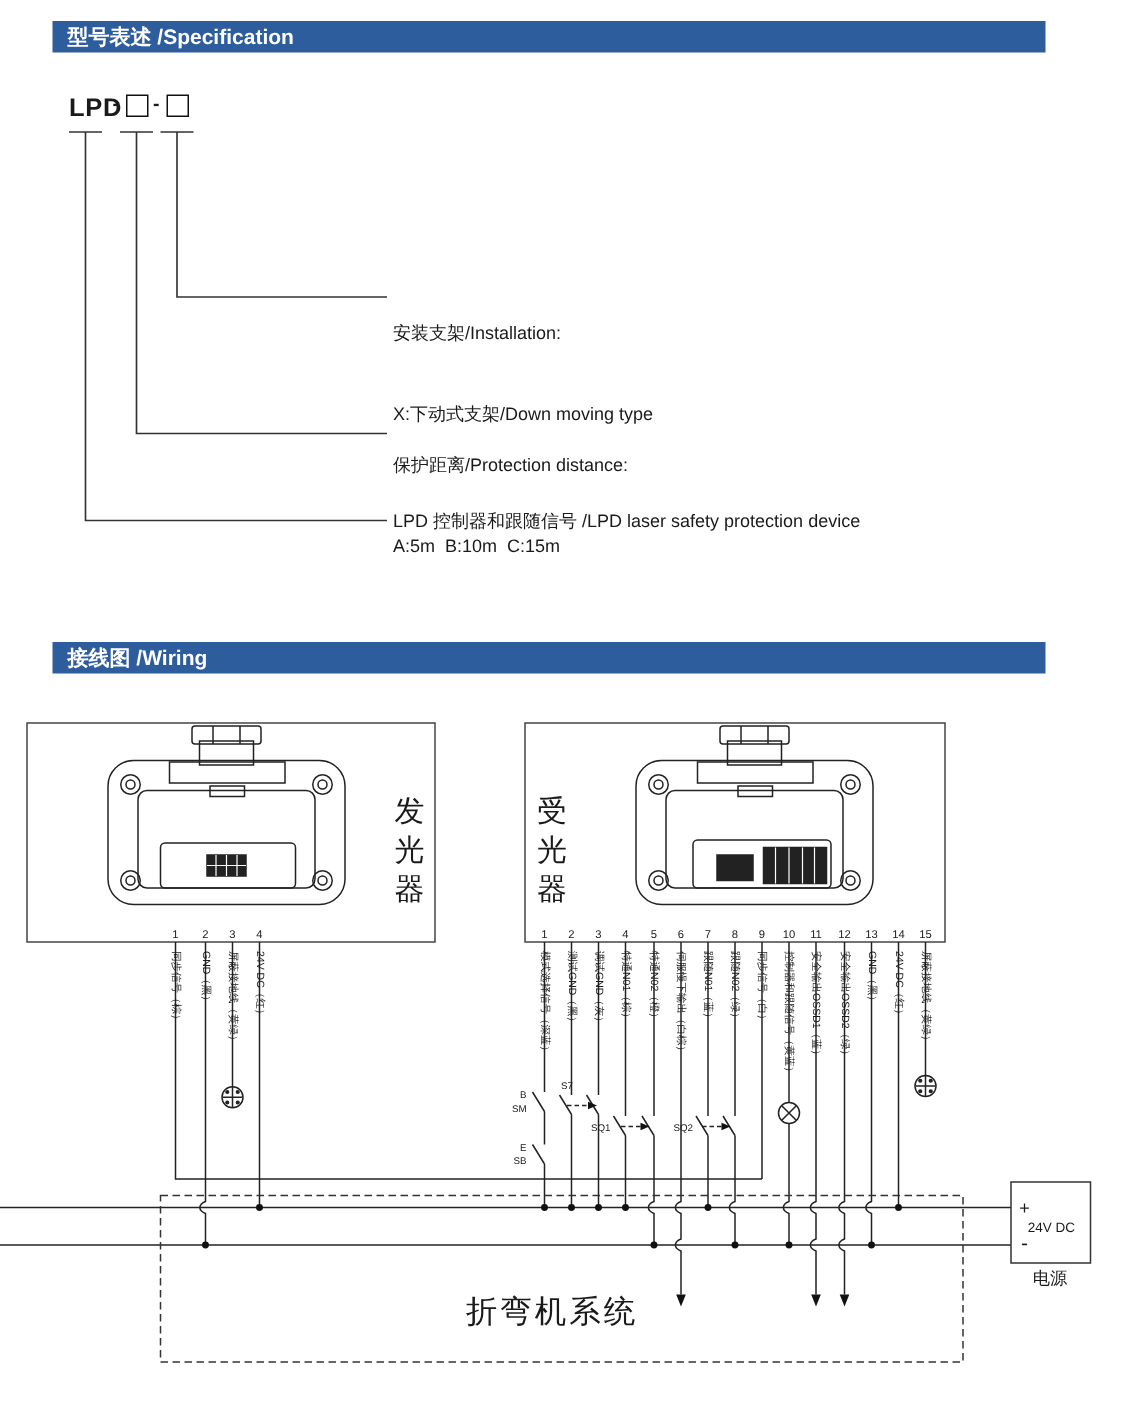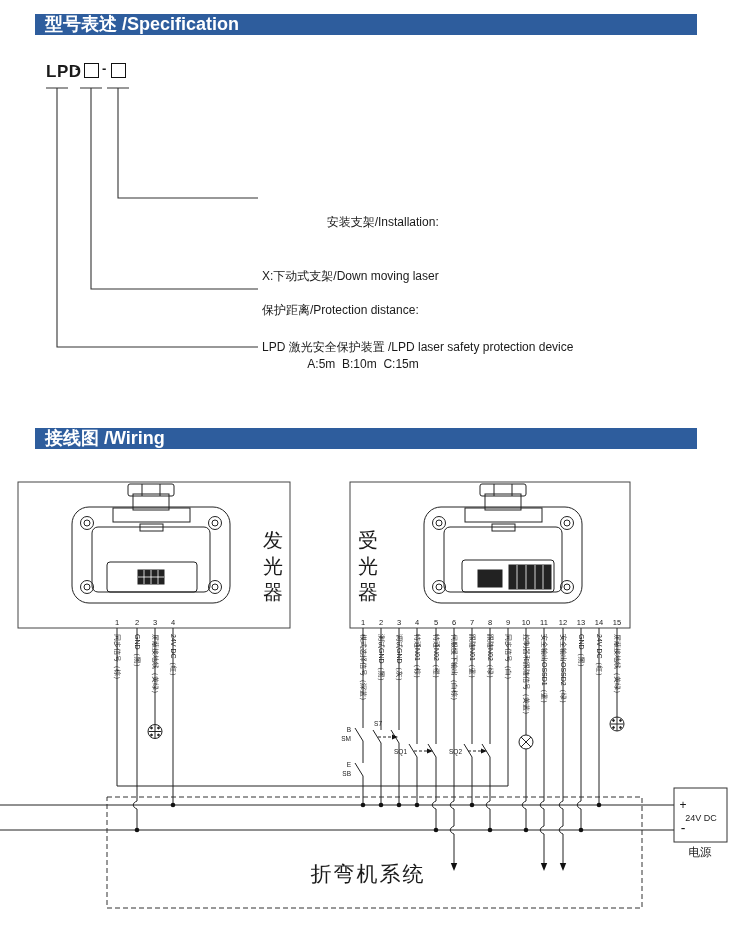--- a/index.html
+++ b/index.html
@@ -1,23 +1,23 @@
 <!DOCTYPE html>
 <html><head>
 <meta charset="utf-8">
 <style>
   html,body{margin:0;padding:0;background:#fff;}
   .page{position:relative;width:750px;height:952px;background:#fff;overflow:hidden;
         font-family:"Liberation Sans","DejaVu Sans",sans-serif;color:#1a1a1a;}
   .sec-hdr{position:absolute;left:35px;width:662px;height:21px;background:#2e5d9d;color:#fff;
-        font-size:18px;font-weight:bold;line-height:21px;padding-left:10px;box-sizing:border-box;}
+        font-size:14px;font-weight:bold;line-height:21px;padding-left:10px;box-sizing:border-box;}
   .lpd{position:absolute;left:46px;top:62px;font-size:17px;font-weight:bold;letter-spacing:.5px;}
   .mbox{position:absolute;width:13px;height:13px;border:1.6px solid #111;top:63px;background:#fff;}
   .mdash{position:absolute;top:61px;font-size:13px;font-weight:bold;}
-  .spec-text{position:absolute;font-size:12px;line-height:18px;white-space:pre;text-align:right;}
+  .spec-text{position:absolute;font-size:12px;line-height:18px;white-space:pre;}
   svg{position:absolute;left:0;}
   svg text{fill:#1a1a1a;}
   .wirelbl{font-size:7px;}
   .num{font-size:7.5px;text-anchor:middle;}
   .sw{font-size:6.5px;}
 </style>
 </head>
 <body>
 
 <div class="page">
@@ -35,29 +35,29 @@
   <svg width="750" height="430" style="top:0;">
     <g fill="none" stroke="#333" stroke-width="1.1">
       <path d="M46,88 H68 M57,88 V347 H258"></path>
       <path d="M80,88 H102 M91,88 V289 H258"></path>
       <path d="M107,88 H129 M118,88 V198 H258"></path>
     </g>
   </svg>
 
   <div class="spec-text" style="left:262px;top:177px;">
     <div>安装支架/Installation:</div>
-    <div>X:下动式支架/Down moving laser</div>
+    <div>X:下动式支架/Down moving type</div>
   </div>
 
   <div class="spec-text" style="left:262px;top:265px;">
     <div>保护距离/Protection distance:</div>
     <div>A:5m  B:10m  C:15m</div>
   </div>
 
-  <div class="spec-text" style="left:262px;top:338px;">LPD 激光安全保护装置 /LPD laser safety protection device</div>
+  <div class="spec-text" style="left:262px;top:338px;">LPD 控制器和跟随信号 /LPD laser safety protection device</div>
 
   <div class="sec-hdr" style="top:428px;">
     <span>接线图 /Wiring</span>
   </div>
 
   <svg width="750" height="500" style="top:452px;">
     <g fill="none" stroke="#222" stroke-width="1">
 
       <rect x="18" y="30" width="272" height="146" stroke="#444"></rect>
       <rect x="350" y="30" width="280" height="146" stroke="#444"></rect>

